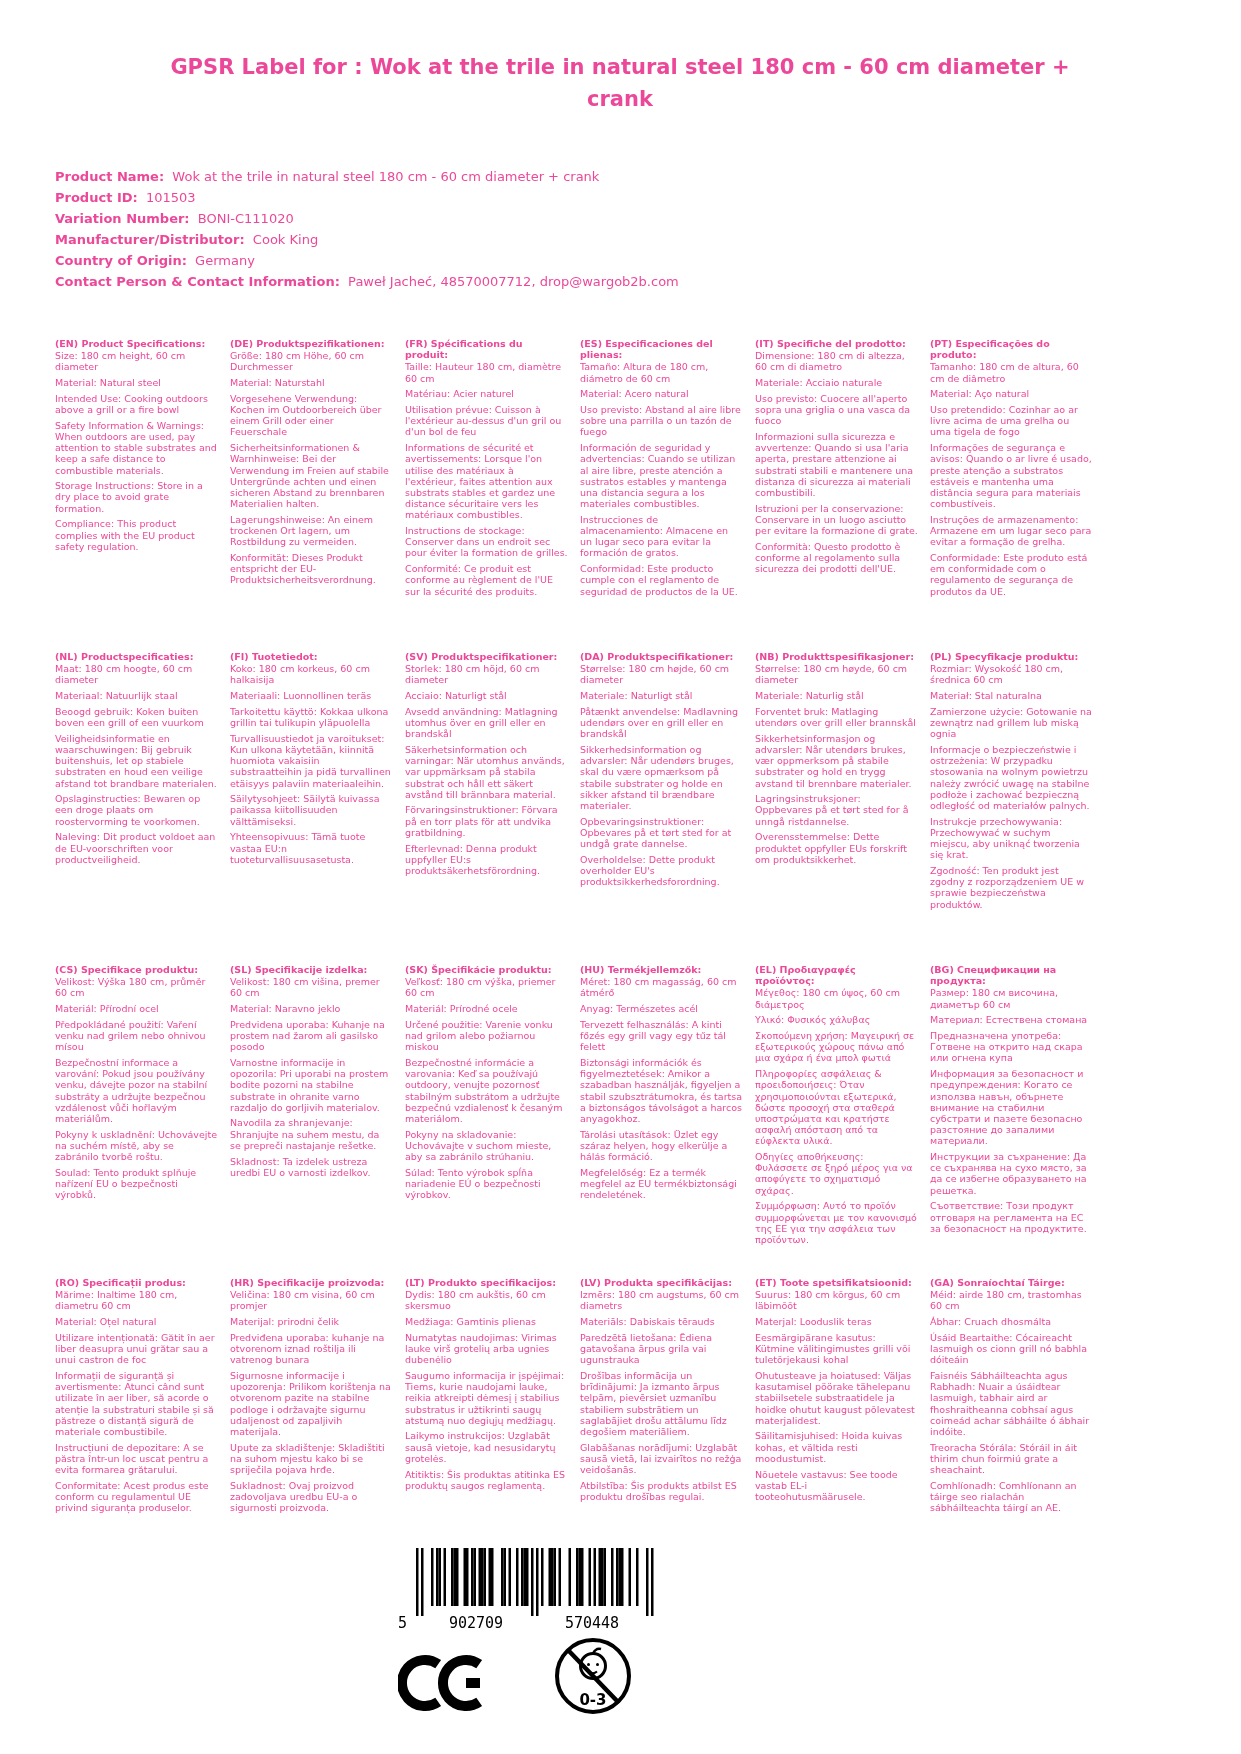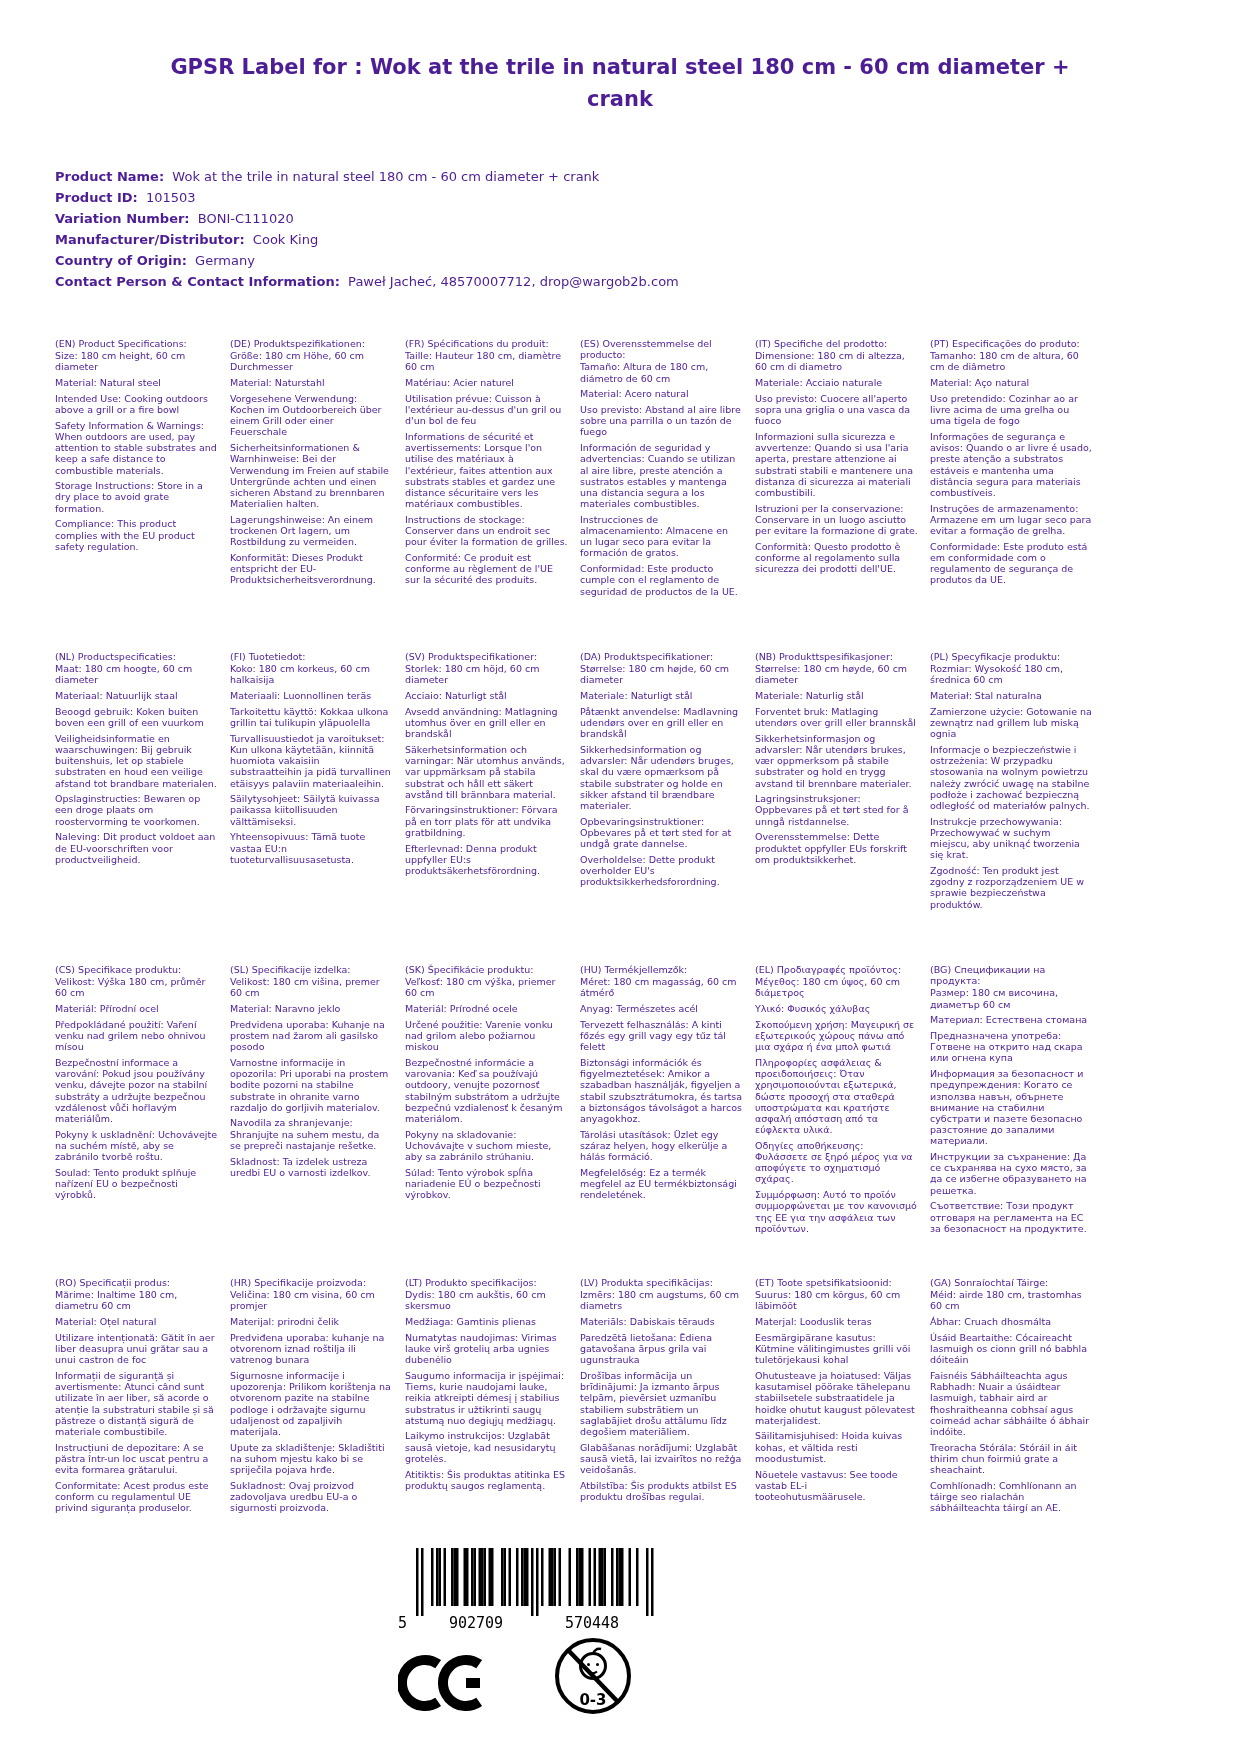--- a/index.html
+++ b/index.html
@@ -1,36 +1,36 @@
 <!DOCTYPE html>
 <html><head>
 <meta charset="utf-8">
 <style>
   html,body { margin:0; padding:0; background:#ffffff; }
   .page {
     position:relative; width:1241px; height:1754px; background:#fff;
-    font-family:"DejaVu Sans", sans-serif; color:#4c1d95; overflow:hidden;
+    font-family:"DejaVu Sans", sans-serif; color:#ec4899; overflow:hidden;
   }
   .title {
     position:absolute; top:52px; left:170px; width:900px;
     text-align:center; font-size:21px; font-weight:700; line-height:1.5;
   }
   .product-info {
     position:absolute; top:166px; left:55px; width:1000px;
     font-size:13px; line-height:21px;
   }
   .info-label { font-weight:700; }
   .info-value { font-weight:400; }
   .specs-grid {
     position:absolute; top:338px; left:55px; width:1040px;
     display:grid; grid-template-columns:repeat(6,163px); column-gap:12px;
     grid-auto-rows:313px;
   }
   .spec-block { font-size:9.5px; line-height:11.2px; overflow:hidden; }
-  .spec-heading { font-weight:400; margin:0 0 1px 0; }
+  .spec-heading { font-weight:700; margin:0 0 1px 0; }
   .spec-par { margin:0 0 4.5px 0; }
   .barcode-wrap { position:absolute; top:1548px; left:390px; width:290px; height:84px; }
   .ce-wrap { position:absolute; top:1652px; left:398px; }
   .age-wrap { position:absolute; top:1624px; left:552px; }
   svg { display:block; }
   .bc-digit { font-family:"DejaVu Sans Mono","DejaVu Sans",monospace; font-size:15px; }
   .age-text { font-family:"DejaVu Sans",sans-serif; font-size:15px; font-weight:700; }
 </style>
 </head>
 <body>
@@ -70,21 +70,21 @@
       <div class="spec-block">
         <div class="spec-heading">(FR) Spécifications du produit:</div>
         <p class="spec-par">Taille: Hauteur 180 cm, diamètre 60 cm</p>
         <p class="spec-par">Matériau: Acier naturel</p>
         <p class="spec-par">Utilisation prévue: Cuisson à l'extérieur au-dessus d'un gril ou d'un bol de feu</p>
         <p class="spec-par">Informations de sécurité et avertissements: Lorsque l'on utilise des matériaux à l'extérieur, faites attention aux substrats stables et gardez une distance sécuritaire vers les matériaux combustibles.</p>
         <p class="spec-par">Instructions de stockage: Conserver dans un endroit sec pour éviter la formation de grilles.</p>
         <p class="spec-par">Conformité: Ce produit est conforme au règlement de l'UE sur la sécurité des produits.</p>
       </div>
       <div class="spec-block">
-        <div class="spec-heading">(ES) Overensstemmelse del producto:</div>
+        <div class="spec-heading">(ES) Especificaciones del plienas:</div>
         <p class="spec-par">Tamaño: Altura de 180 cm, diámetro de 60 cm</p>
         <p class="spec-par">Material: Acero natural</p>
         <p class="spec-par">Uso previsto: Abstand al aire libre sobre una parrilla o un tazón de fuego</p>
         <p class="spec-par">Información de seguridad y advertencias: Cuando se utilizan al aire libre, preste atención a sustratos estables y mantenga una distancia segura a los materiales combustibles.</p>
         <p class="spec-par">Instrucciones de almacenamiento: Almacene en un lugar seco para evitar la formación de gratos.</p>
         <p class="spec-par">Conformidad: Este producto cumple con el reglamento de seguridad de productos de la UE.</p>
       </div>
       <div class="spec-block">
         <div class="spec-heading">(IT) Specifiche del prodotto:</div>
         <p class="spec-par">Dimensione: 180 cm di altezza, 60 cm di diametro</p>

